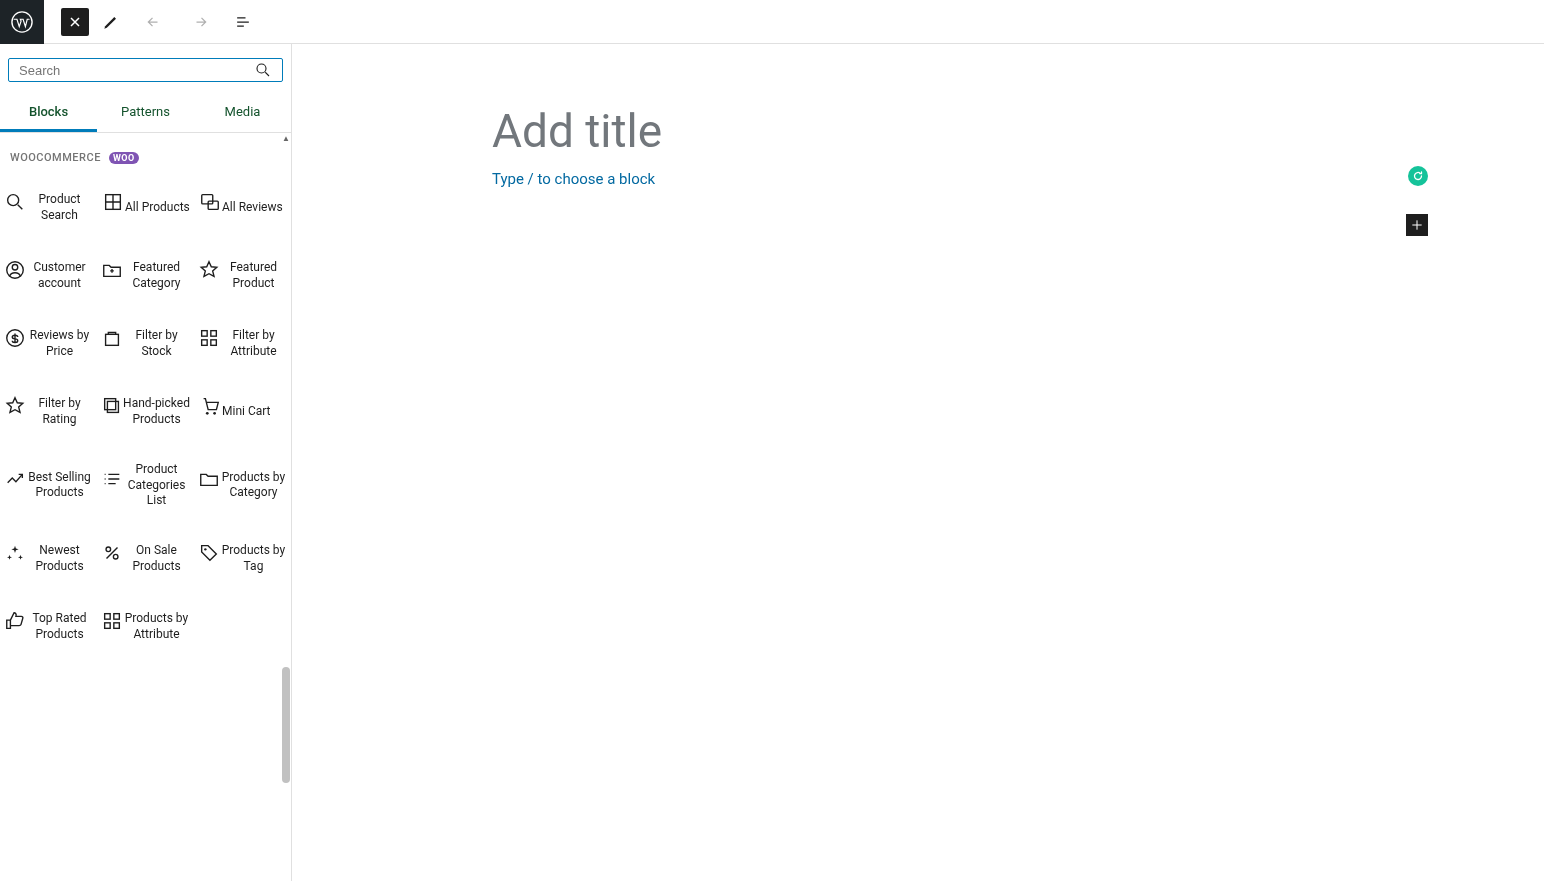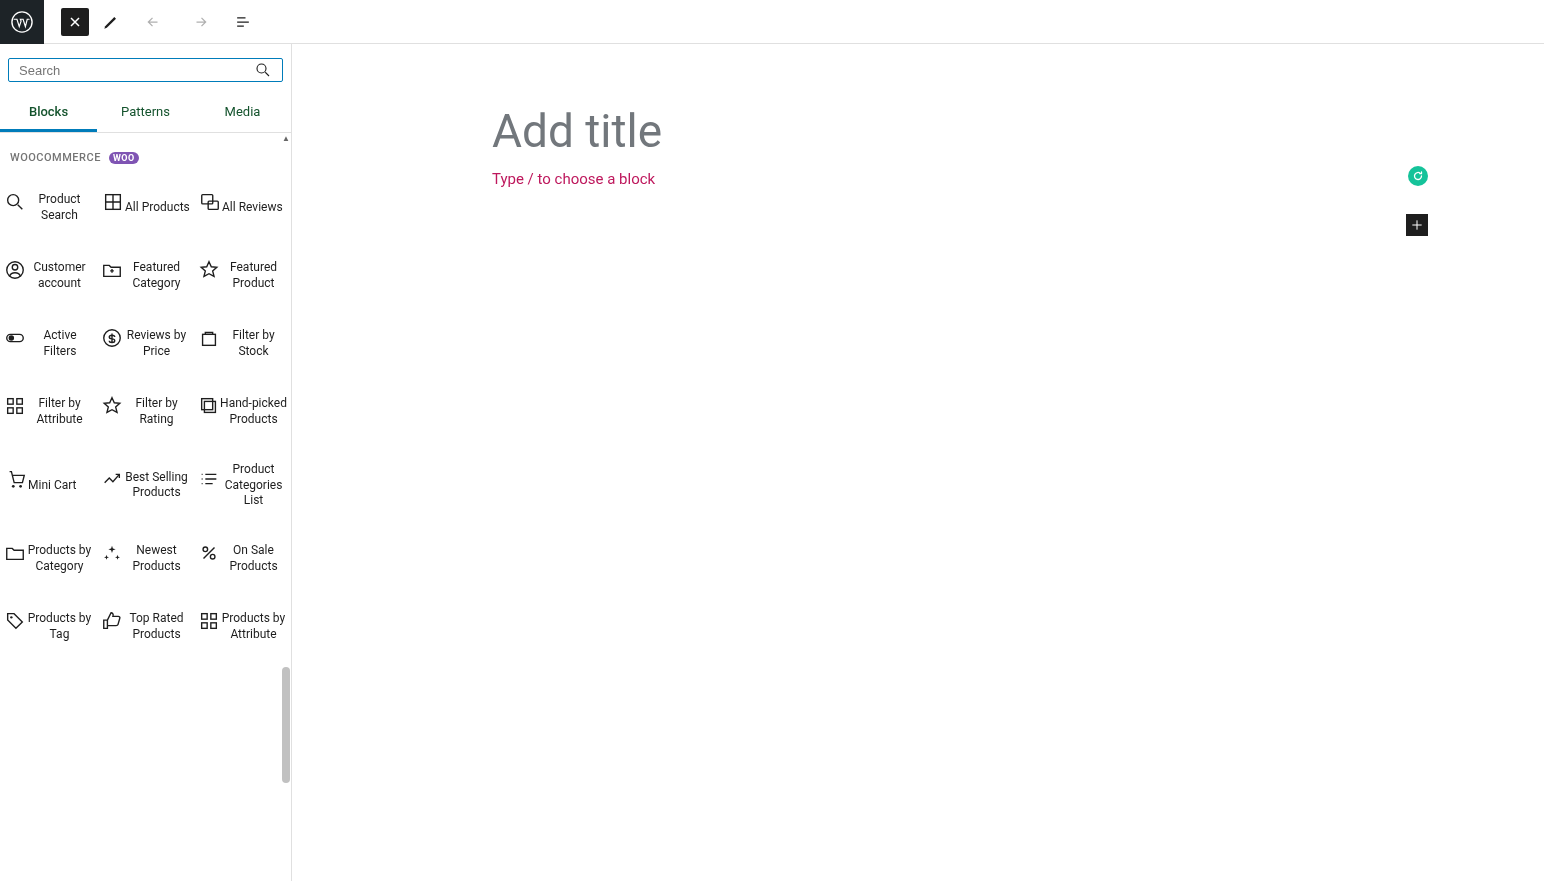--- a/index.html
+++ b/index.html
@@ -23,21 +23,21 @@
   .blocks-grid { display: grid; grid-template-columns: repeat(3, 1fr); }
   .block-item { display: flex; align-items: center; padding: 18px 4px 14px; cursor: pointer; }
   .block-icon { width: 24px; height: 24px; display: flex; align-items: center; justify-content: center; color: #1e1e1e; margin-bottom: 12px;}
   .block-label { font-size: 12px; color: #1e1e1e; text-align: center; line-height: 1.3; }
   .scroll-track { position:absolute; right:0; top:0; width:10px; height:100%; }
   .scroll-up { width:10px; height:10px; display:flex; align-items:center; justify-content:center; font-size:8px; color:#666;}
   .scroll-thumb { position:absolute; right:1px; width:8px; background:#c1c1c1; border-radius:4px;}
   .editor { flex: 1; position: relative; padding: 60px 60px; }
   .editor-inner { margin-left: 140px; max-width: 880px; }
   .title-ph { font-size: 46px; font-weight: 400; color: #72777c; margin-bottom: 12px; outline:none;}
-  .para-ph { font-size: 15px; color: #be185d; }
+  .para-ph { font-size: 15px; color: #0369a1; }
   .grammarly { position: absolute; top: 122px; right: 116px; width: 20px; height: 20px; border-radius: 50%; background:#15c39a; display:flex; align-items:center; justify-content:center;}
   .add-block-btn { position: absolute; top: 170px; right: 116px; width: 22px; height: 22px; background: #1e1e1e; color: #fff; display: flex; align-items: center; justify-content: center; }
   svg { display: block; }
 </style>
 </head>
 <body>
 
 <div class="toolbar">
   <div class="tb-btn wp-logo">
     <svg width="22" height="22" viewBox="0 0 24 24">
@@ -145,29 +145,20 @@
             <div class="block-icon">
               <svg width="22" height="22" viewBox="0 0 24 24">
                 <path d="M12 3l2.5 5.5 6 .5-4.5 4 1.5 6-5.5-3-5.5 3 1.5-6-4.5-4 6-.5z" stroke="#1e1e1e" stroke-width="1.5" fill="none"></path>
               </svg>
             </div>
             <div class="block-label">Featured Product</div>
           </div>
           <div class="block-item">
             <div class="block-icon">
               <svg width="22" height="22" viewBox="0 0 24 24">
-                <rect x="3" y="8" width="18" height="8" rx="4" stroke="#1e1e1e" stroke-width="1.5" fill="none"></rect>
-                <circle cx="8" cy="12" r="3" fill="#1e1e1e"></circle>
-              </svg>
-            </div>
-            <div class="block-label">Active Filters</div>
-          </div>
-          <div class="block-item">
-            <div class="block-icon">
-              <svg width="22" height="22" viewBox="0 0 24 24">
                 <circle cx="12" cy="12" r="9" stroke="#1e1e1e" stroke-width="1.5" fill="none"></circle>
                 <path d="M12 7v10M9 15c0 1 1 2 3 2s3-1 3-2-1-2-3-2-3-1-3-2 1-2 3-2 3 1 3 2" stroke="#1e1e1e" stroke-width="1.5" fill="none"></path>
               </svg>
             </div>
             <div class="block-label">Reviews by Price</div>
           </div>
           <div class="block-item">
             <div class="block-icon">
               <svg width="22" height="22" viewBox="0 0 24 24">
                 <rect x="5" y="8" width="14" height="12" stroke="#1e1e1e" stroke-width="1.5" fill="none"></rect>

